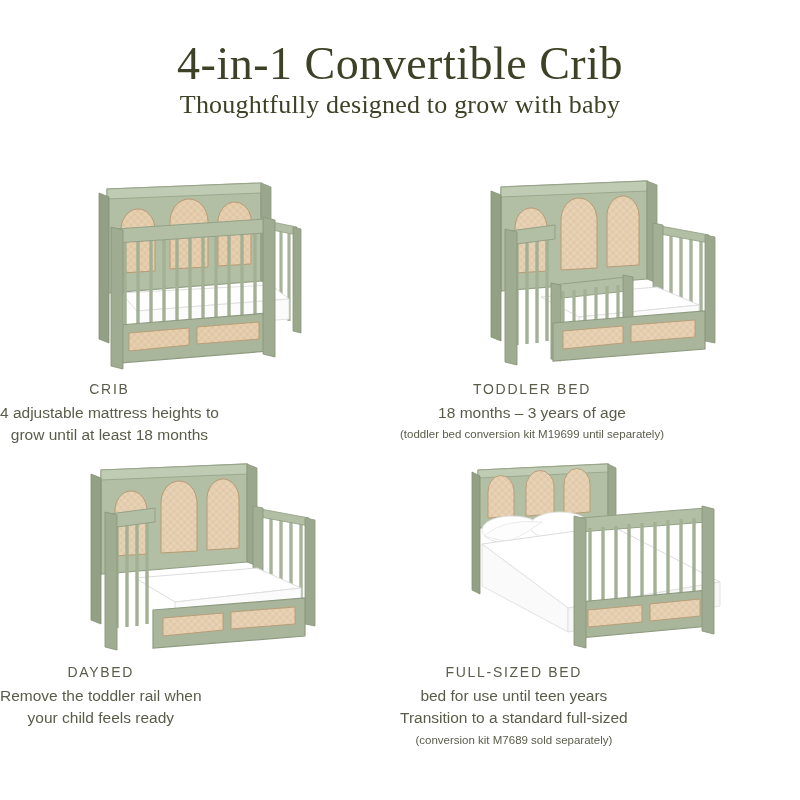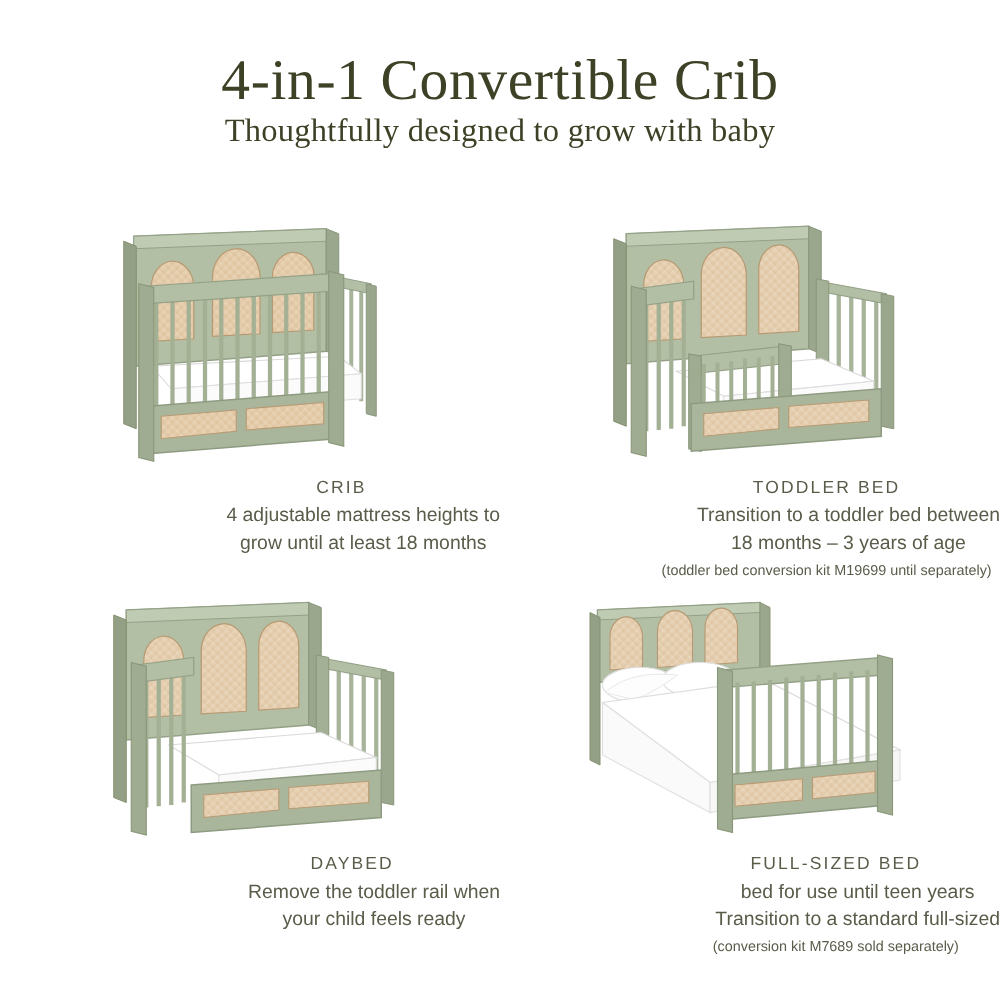--- a/index.html
+++ b/index.html
@@ -33,38 +33,37 @@
   
   .grid{
     position:absolute;
     top:168px; left:0;
     width:800px;
     display:grid;
     grid-template-columns:1fr 1fr;
     grid-template-rows:auto auto;
     row-gap:4px;
   }
-  .cell{ display:flex; flex-direction:column; align-items:flex-end; }
+  .cell{ display:flex; flex-direction:column; align-items:flex-start; }
   .art{ width:100%; display:flex; justify-content:center; align-items:flex-end; height:205px; }
   .art svg{ display:block; }
 
   .caption{ text-align:center; margin-top:8px; }
   .cap-title{
     font-size:14px;
     color:#5a5c4a;
     letter-spacing:1.7px;
     font-weight:400;
     margin-bottom:5px;
   }
   .cap-body{
     font-size:15.5px;
     line-height:1.45;
     color:#5a5c4a;
     font-weight:400;
-    margin-left:35px;
   }
   .cap-note{
     font-size:11.5px;
     color:#5a5c4a;
     margin-top:3px;
     line-height:1.3;
   }
 </style>
 </head>
 <body>
@@ -206,21 +205,20 @@
           <polygon points="78,150 230,138 230,176 78,188" fill="#aab69c" stroke="#8e9b80" stroke-width="1.2"></polygon>
           <polygon points="88,158 148,153 148,170 88,176" fill="url(#weaveB)" stroke="#b79a73" stroke-width="0.9"></polygon>
           <polygon points="156,152 220,147 220,164 156,169" fill="url(#weaveB)" stroke="#b79a73" stroke-width="0.9"></polygon>
 
           <polygon points="30,56 42,59 42,192 30,189" fill="#9fac91" stroke="#8a9779" stroke-width="0.9"></polygon>
           <polygon points="16,18 26,22 26,168 16,164" fill="#93a085" stroke="#84916f" stroke-width="0.8"></polygon>
         </svg>
       </div>
       <div class="caption">
         <div class="cap-title">TODDLER BED</div>
-        <div class="cap-body">Transition to a toddler bed between</div>
         <div class="cap-body">18 months – 3 years of age</div>
         <div class="cap-note">(toddler bed conversion kit M19699 until separately)</div>
       </div>
     </div>
 
     <div class="cell">
       <div class="art">
         <svg width="250" height="200" viewBox="0 0 250 200">
           <defs>
             <linearGradient id="caneC" x1="0" y1="0" x2="1" y2="1">

